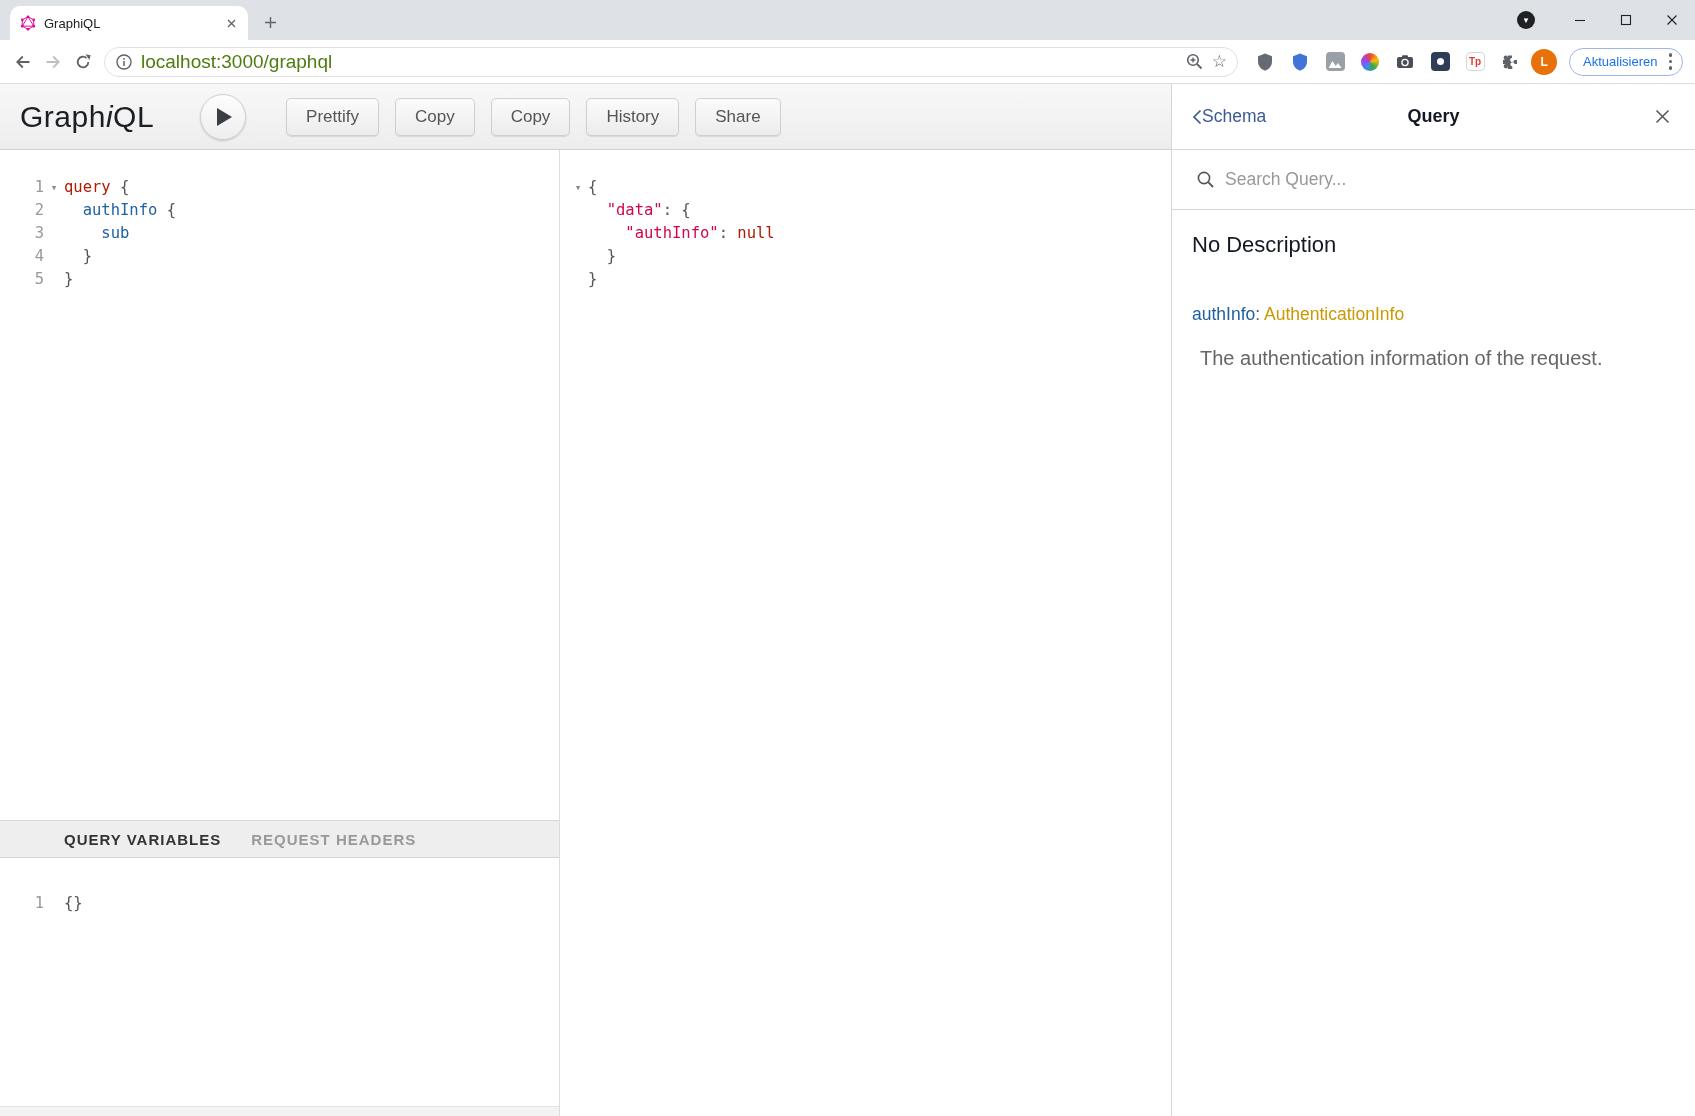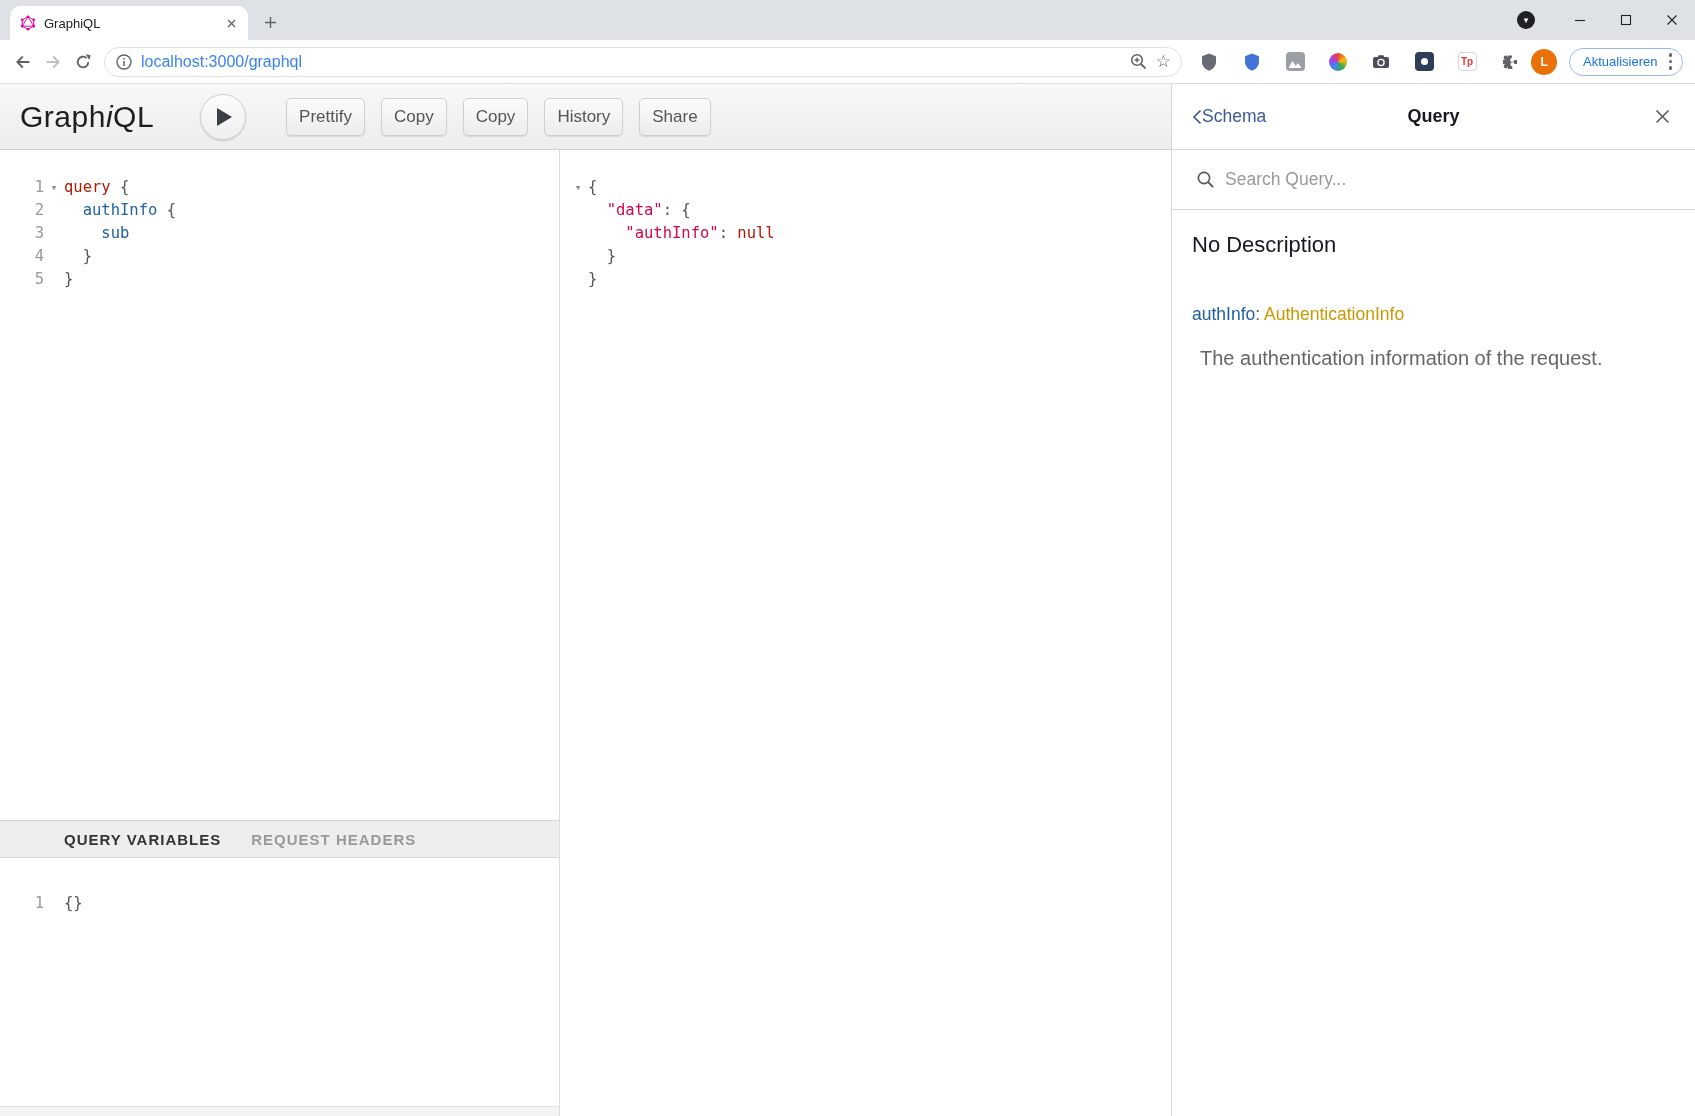--- a/index.html
+++ b/index.html
@@ -18,23 +18,23 @@
   .win-controls { position:absolute; right:0; top:0; height:40px; display:flex; align-items:center; }
   .tab-search { width:18px; height:18px; border-radius:50%; background:#202124; color:#fff; font-size:9px;
                 display:flex; align-items:center; justify-content:center; margin-right:22px; }
   .win-btn { width:46px; height:40px; display:flex; align-items:center; justify-content:center; }
 
   .navbar { height:44px; background:#fff; border-bottom:1px solid #dcdcdc; display:flex; align-items:center;
             padding:0 8px; flex:none; }
   .nav-icon { width:30px; height:30px; display:flex; align-items:center; justify-content:center; border-radius:50%; flex:none; }
   .omnibox { flex:1; height:30px; border:1px solid #dfe1e5; border-radius:16px; background:#fff;
              display:flex; align-items:center; padding:0 10px; gap:8px; margin:0 6px; min-width:0; }
-  .omnibox-url { font-size:16px; color:#3b82f6; flex:1; white-space:nowrap; overflow:hidden; }
+  .omnibox-url { font-size:19px; color:#4d7c0f; flex:1; white-space:nowrap; overflow:hidden; }
   .star-glyph { font-size:17px; color:#5f6368; line-height:1; }
-  .ext-area { display:flex; align-items:center; gap:21px; padding:0 10px; flex:none; }
+  .ext-area { display:flex; align-items:center; gap:13px; padding:0 10px; flex:none; }
   .ext-icon { width:22px; height:22px; display:flex; align-items:center; justify-content:center; }
   .color-wheel { width:18px; height:18px; border-radius:50%;
                  background:conic-gradient(#e8453c,#fbbc05,#34a853,#4285f4,#a142f4,#e8453c); }
   .tp-badge { width:19px; height:19px; border:1px solid #d6d6d6; border-radius:4px; background:#fff;
               color:#e53935; font-size:10px; font-weight:bold; display:flex; align-items:center; justify-content:center; }
   .navy-badge { width:19px; height:19px; border-radius:4px; background:#2f3d57; display:flex; align-items:center; justify-content:center; }
   .navy-badge i { width:7px; height:7px; border-radius:50%; background:#fff; display:block; }
   .gray-badge { width:19px; height:19px; border-radius:4px; background:#9aa0a6; position:relative; overflow:hidden; }
   .gray-badge i { position:absolute; left:3px; right:3px; bottom:3px; height:7px; background:#fff;
                   clip-path:polygon(0 100%,30% 0,55% 70%,72% 30%,100% 100%); display:block; }
@@ -51,21 +51,21 @@
   .main-col { flex:1; display:flex; flex-direction:column; min-width:0; }
 
   .gql-topbar { height:66px; background:linear-gradient(#f8f8f8,#ededee); border-bottom:1px solid #d0d0d0;
                 display:flex; align-items:center; padding:0 20px; flex:none; }
   .gql-logo { font-size:30px; color:#1b1e23; margin-right:46px; letter-spacing:0.5px; }
   .gql-logo em { font-style:italic; }
   .execute-btn { width:46px; height:46px; border-radius:50%; background:linear-gradient(#fdfdfd,#eeeeee);
                  border:1px solid #cfcfcf; box-shadow:0 1px 2px rgba(0,0,0,0.18); cursor:pointer;
                  display:flex; align-items:center; justify-content:center; margin-right:40px; }
   .gql-buttons { display:flex; gap:16px; }
-  .gql-btn { height:38px; padding:0 12px; font-size:17px; color:#555; font-family:"Liberation Sans",sans-serif;
+  .gql-btn { height:38px; padding:0 19px; font-size:17px; color:#555; font-family:"Liberation Sans",sans-serif;
              background:linear-gradient(#fbfbfb,#ececec); border:1px solid #d0d0d0; border-radius:5px;
              box-shadow:0 1px 1px rgba(0,0,0,0.10); cursor:pointer; }
 
   .workspace { flex:1; display:flex; min-height:0; }
   .editor-col { width:560px; flex:none; border-right:1px solid #dcdcdc; display:flex; flex-direction:column; background:#fff; }
   .query-editor { flex:1; padding:26px 0 0 8px; overflow:hidden; }
   .var-title { height:38px; flex:none; background:#eeeeee; border-top:1px solid #d6d6d6; border-bottom:1px solid #d6d6d6;
                display:flex; align-items:center; gap:30px; padding-left:64px; }
   .var-tab { font-size:15px; font-weight:bold; letter-spacing:1px; color:#999; cursor:pointer; white-space:nowrap; }
   .var-tab.active { color:#333; }

